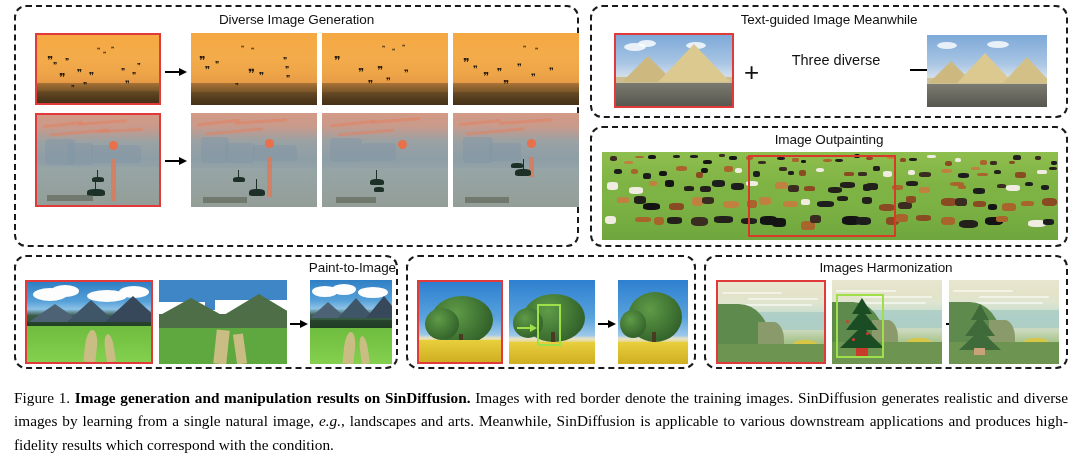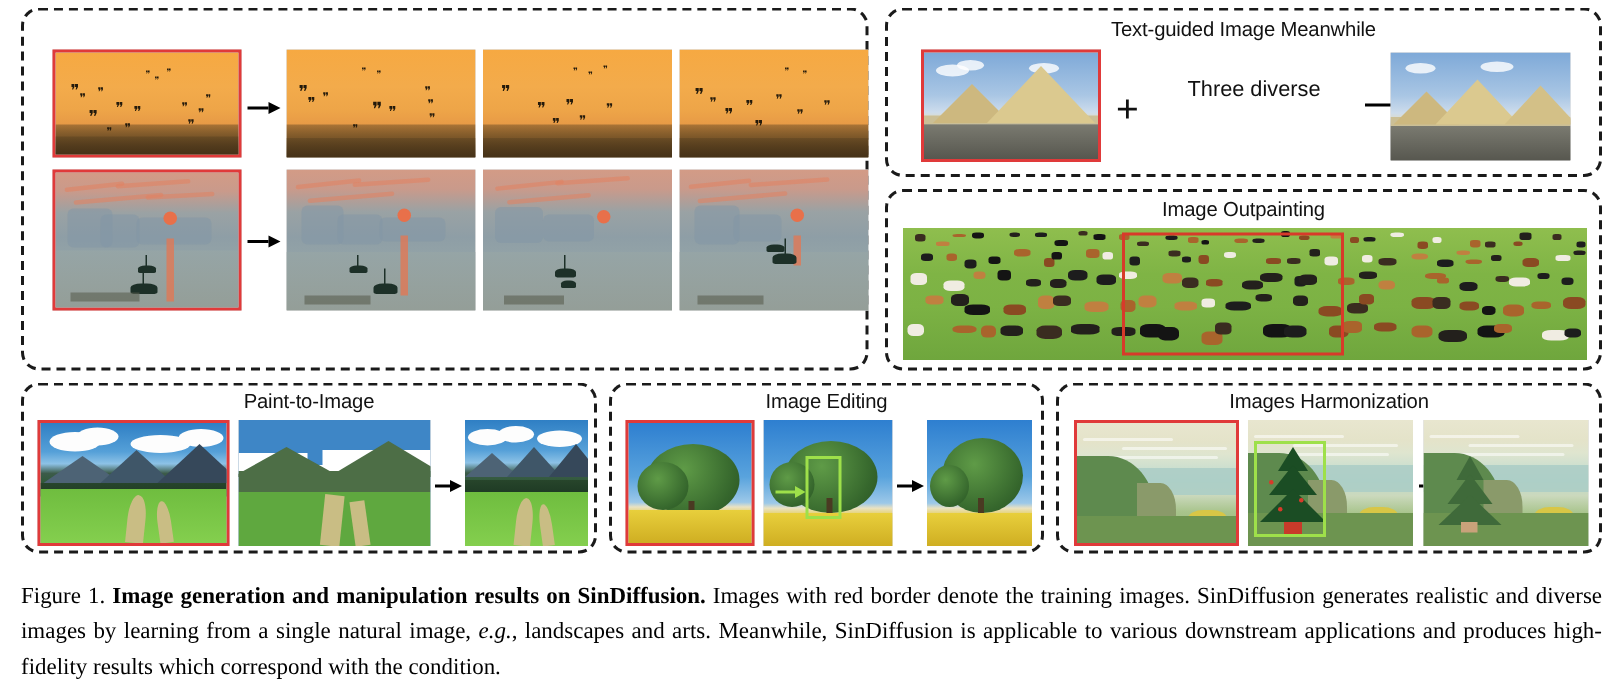--- a/index.html
+++ b/index.html
@@ -191,20 +191,21 @@
   .sc-coast .yellowpatch { position:absolute; background:#d8c646; border-radius:40%; }
   .sc-coast .xtree { position:absolute; width:0;height:0;
     border-left:0 solid transparent;border-right:0 solid transparent;border-bottom:0 solid #1e5a2a; }
 </style>
 </head>
 <body>
 
 <div id="figure">
 
   <div class="panel" style="left:14px; top:5px; width:565px; height:242px;">
+    <div class="panel-title" style="top:5px;">Diverse Image Generation</div>
 
     <div class="imgbox train" style="left:19px; top:26px; width:126px; height:72px;">
       <div class="sc-birds">
         <div class="ridge"></div>
           <div class="ridge2"></div>
         <div class="bird" style="left:10px;top:20px;font-size:11px;">❞</div>
         <div class="bird" style="left:16px;top:27px;">❞</div>
         <div class="bird" style="left:28px;top:23px;">❞</div>
         <div class="bird" style="left:22px;top:37px;font-size:12px;">❞</div>
         <div class="bird" style="left:40px;top:33px;font-size:10px;">❞</div>
@@ -528,21 +529,21 @@
           <div class="cow" style="left: 383.267px; top: 65.241px; width: 18.1354px; height: 8.14381px; background: rgb(20, 20, 20);"></div>
           <div class="cow" style="left: 394.44px; top: 63.5198px; width: 11.1013px; height: 6.01558px; background: rgb(169, 100, 44);"></div>
           <div class="cow" style="left: 426.463px; top: 68.3198px; width: 17.5646px; height: 7.10034px; background: rgb(240, 236, 226);"></div>
           <div class="cow" style="left: 441px; top: 66.8898px; width: 10.988px; height: 6.38312px; background: rgb(29, 29, 29);"></div>
         </div>
       <div class="redbox" style="left:146px; top:3px; width:148px; height:82px;"></div>
     </div>
   </div>
 
   <div class="panel" style="left:14px; top:255px; width:384px; height:114px;">
-    <div class="panel-title" style="top:3px;">Paint-to-Image</div>
+    <div class="panel-title" style="top:3px;text-align:right;">Paint-to-Image</div>
 
     <div class="imgbox train" style="left:9px; top:23px; width:128px; height:84px;">
       <div class="sc-land">
         <div class="cloud" style="left:6px;top:6px;width:34px;height:13px;"></div>
         <div class="cloud" style="left:24px;top:3px;width:28px;height:12px;"></div>
         <div class="cloud" style="left:60px;top:8px;width:40px;height:12px;"></div>
         <div class="cloud" style="left:92px;top:4px;width:30px;height:12px;"></div>
         <div class="mtn" style="left:2px;top:22px;border-left-width:26px;border-right-width:26px;border-bottom-width:18px;border-bottom-color:#4d6375;"></div>
         <div class="mtn" style="left:40px;top:18px;border-left-width:24px;border-right-width:24px;border-bottom-width:22px;border-bottom-color:#3f5668;"></div>
         <div class="mtn" style="left:78px;top:14px;border-left-width:28px;border-right-width:28px;border-bottom-width:26px;border-bottom-color:#36485a;"></div>
@@ -582,21 +583,20 @@
         <div class="mtn" style="left:56px;top:16px;border-left-width:18px;border-right-width:18px;border-bottom-width:22px;border-bottom-color:#36485a;"></div>
         <div class="treeline" style="top:40px;height:9px;"></div>
         <div class="field" style="height:36px;"></div>
         <div class="path" style="left:34px;bottom:0;width:11px;height:32px;transform:rotate(6deg);"></div>
         <div class="path" style="left:50px;bottom:0;width:8px;height:28px;transform:rotate(-8deg);"></div>
       </div>
     </div>
   </div>
 
   <div class="panel" style="left:406px; top:255px; width:290px; height:114px;">
-    <div class="panel-title" style="top:3px;">Image Editing</div>
 
     <div class="imgbox train" style="left:9px; top:23px; width:86px; height:84px;">
       <div class="sc-tree">
         <div class="canopy" style="left:12px;top:14px;width:62px;height:48px;"></div>
         <div class="canopy" style="left:6px;top:26px;width:34px;height:32px;"></div>
         <div class="trunk" style="left:40px;top:52px;width:4px;height:14px;"></div>
         <div class="yellow" style="height:22px;"></div>
       </div>
     </div>
 

